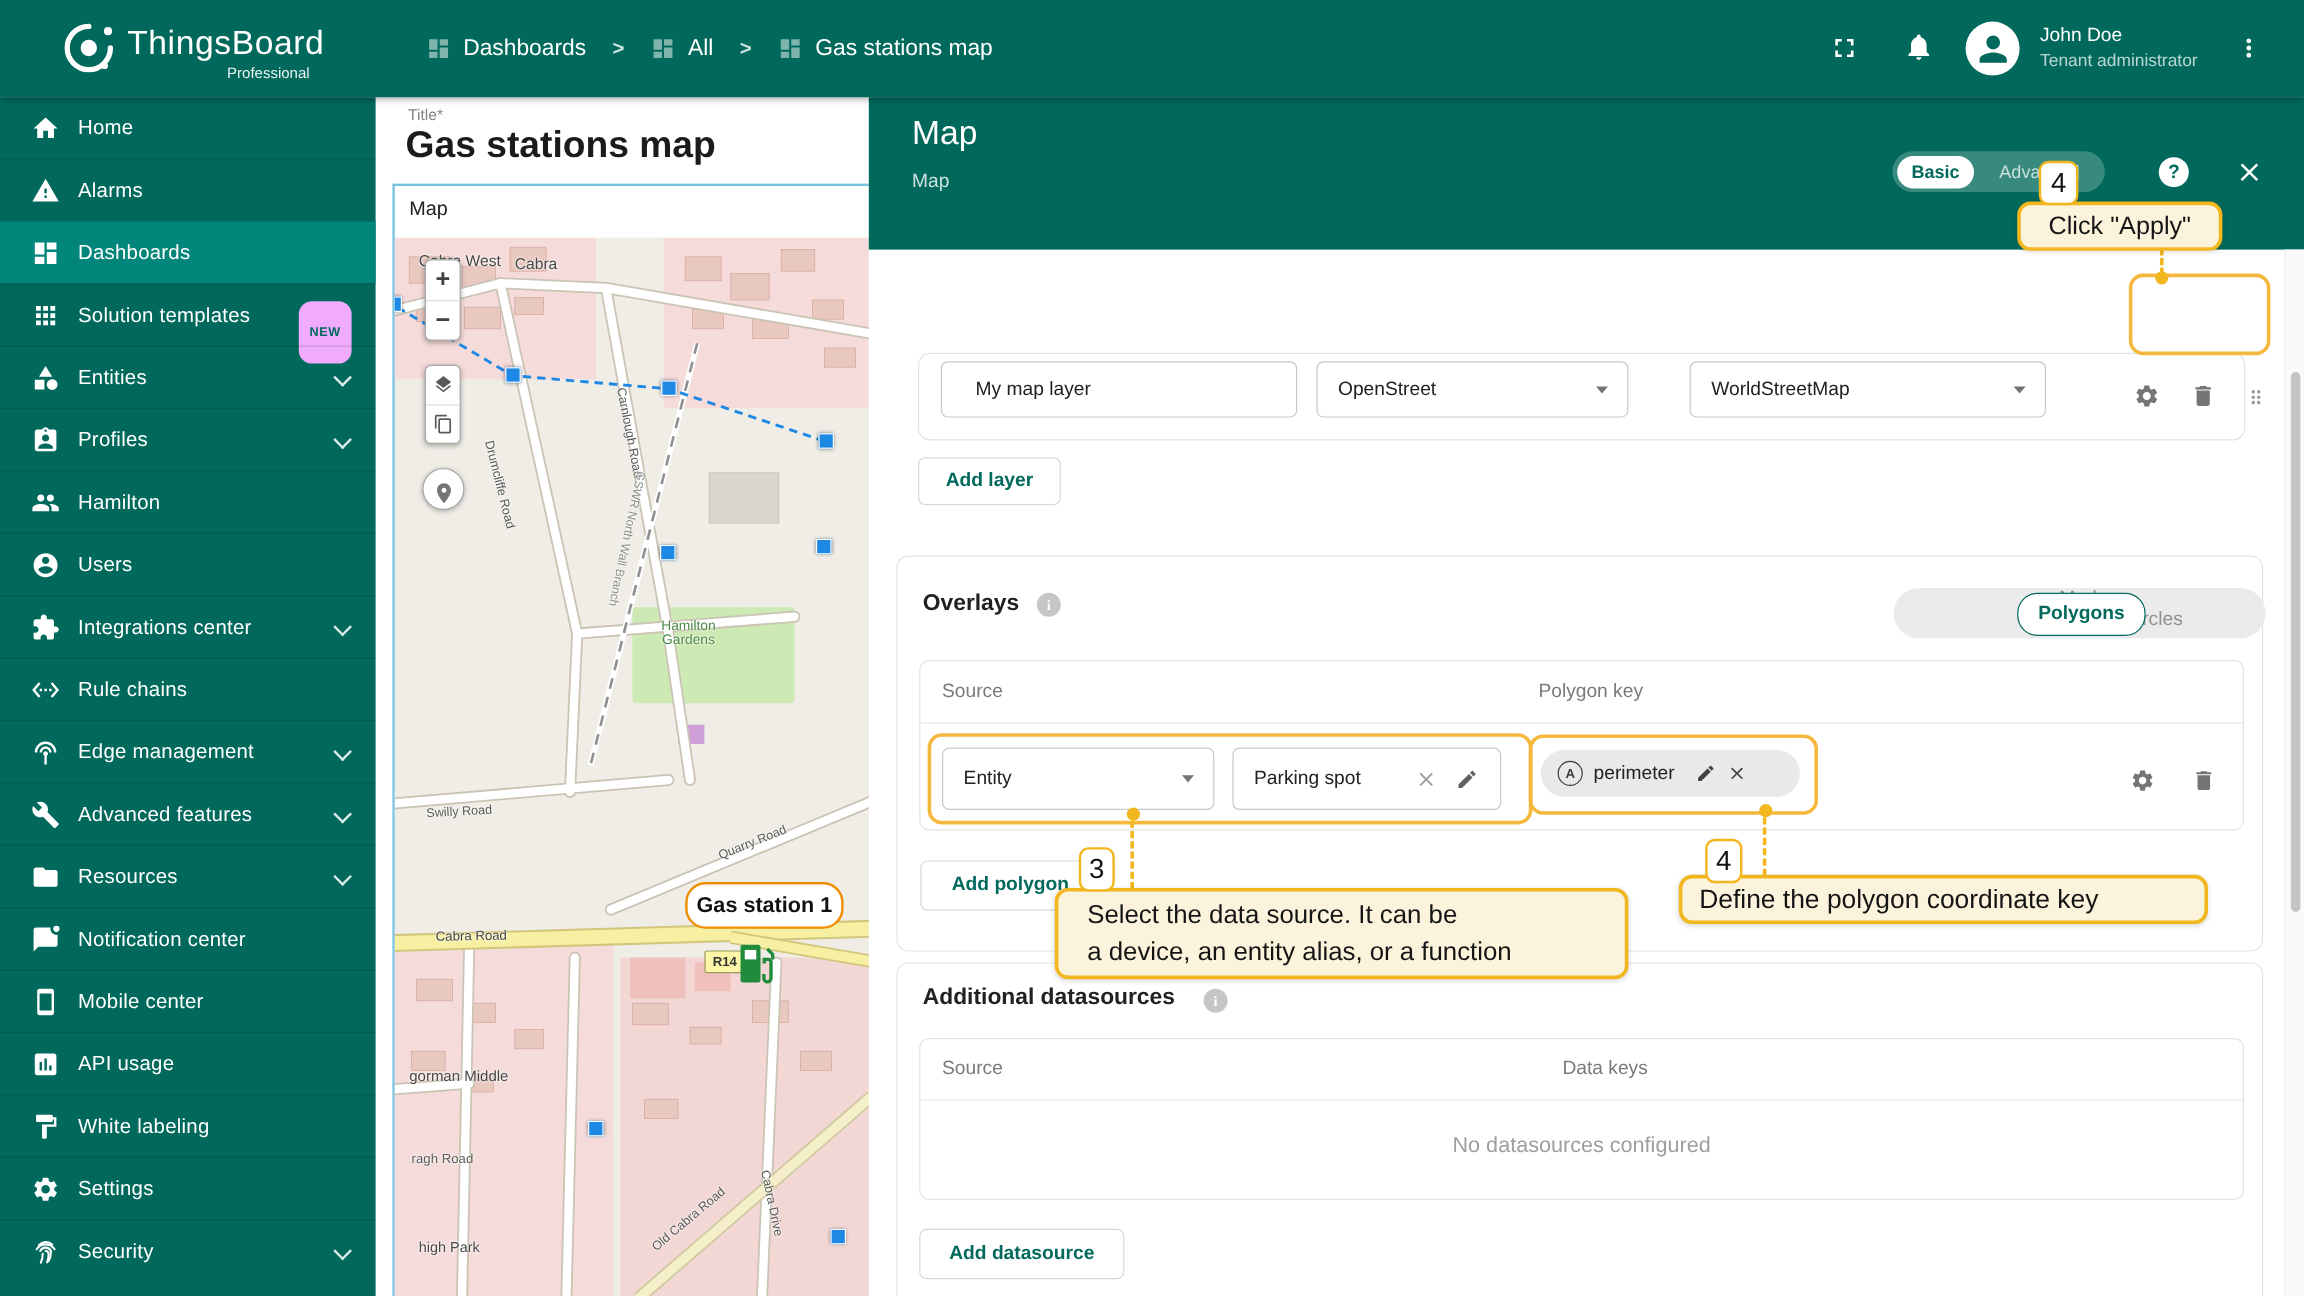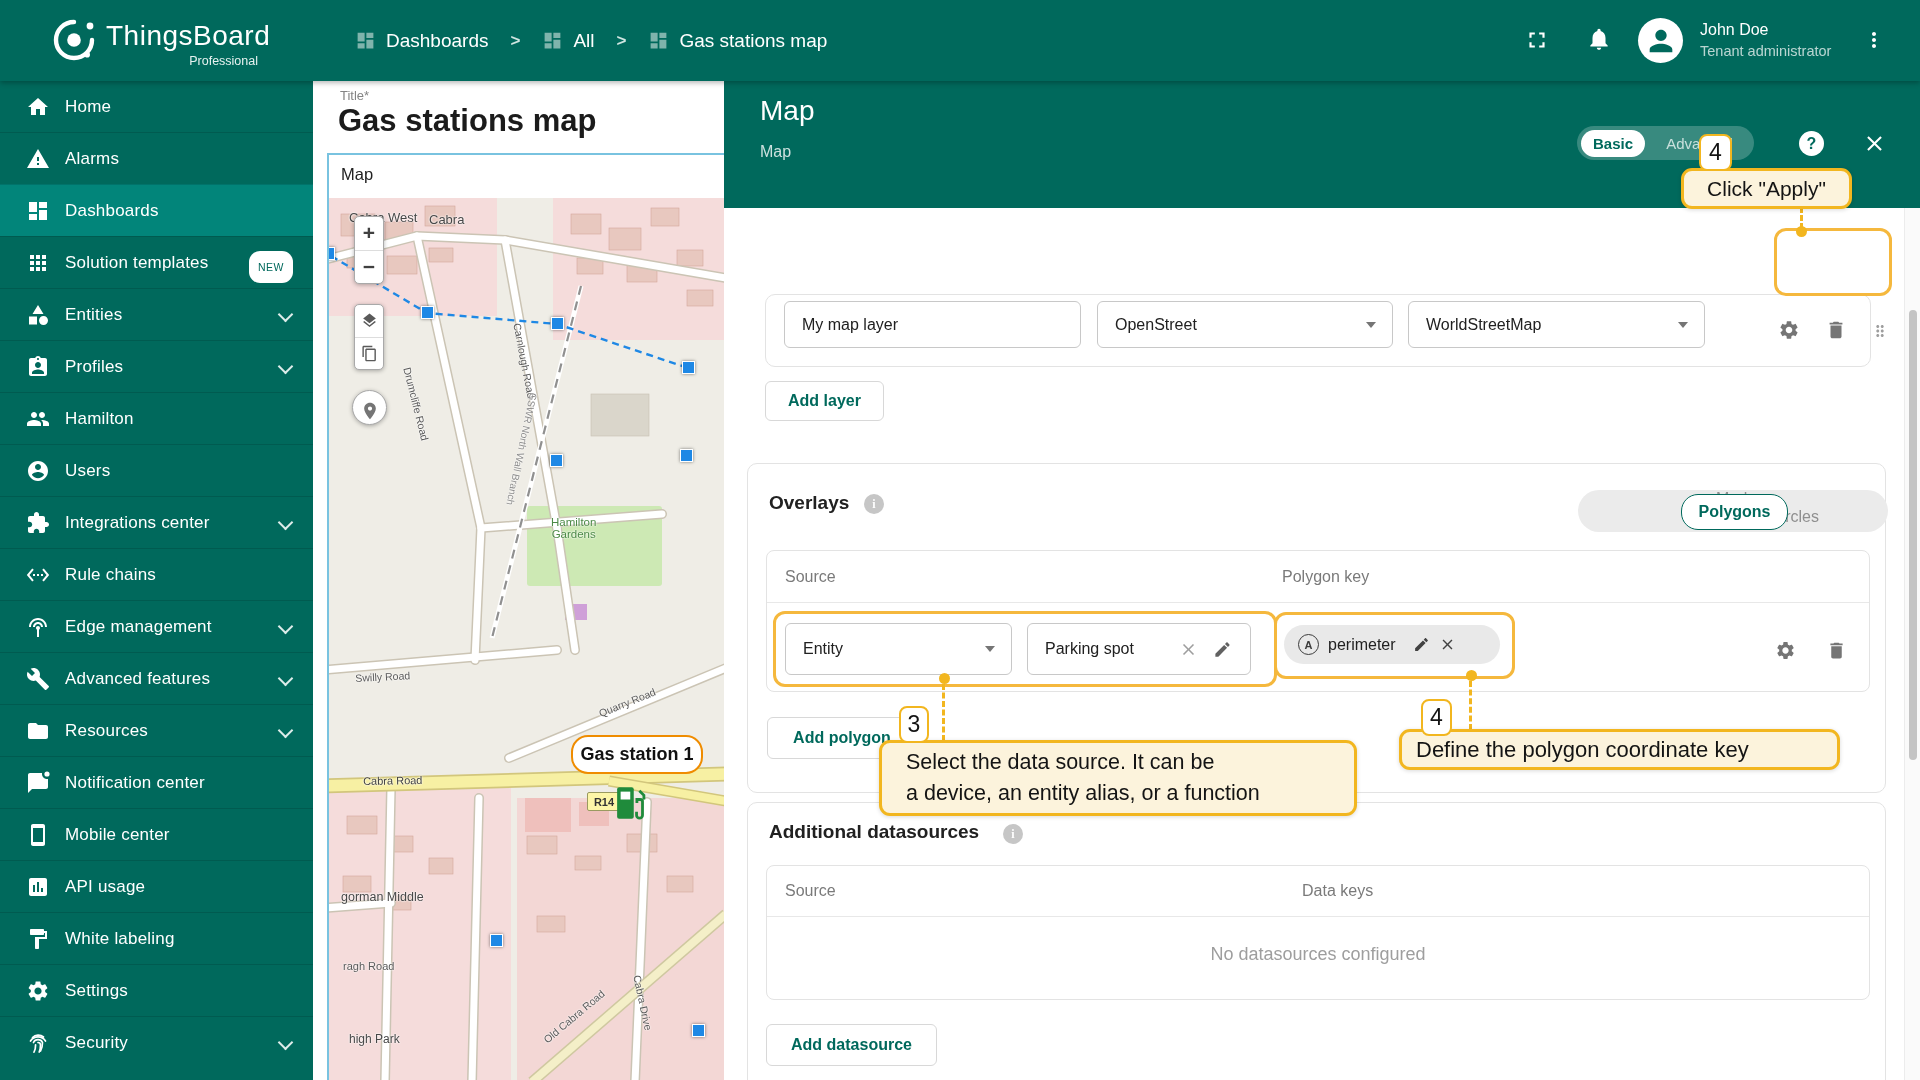--- a/index.html
+++ b/index.html
@@ -25,22 +25,22 @@
   .user-name{position:absolute;left:1700px;top:21px;font-size:16px;color:#fff;}
   .user-role{position:absolute;left:1700px;top:43px;font-size:14.5px;color:rgba(255,255,255,.72);}
 
   
   .sidebar{position:absolute;left:0;top:81px;width:313px;height:999px;background:#00695c;z-index:30;}
   .sb-item{position:relative;height:51px;display:flex;align-items:center;cursor:pointer;color:#fff;}
   .sb-item + .sb-item{border-top:1px solid rgba(0,0,0,.13);}
   .sb-item.sel{background:#02857a;}
   .sb-ic{width:24px;height:24px;margin-left:26px;color:#fff;flex:0 0 auto;}
   .sb-lbl{margin-left:15px;font-size:17px;font-weight:500;letter-spacing:.2px;}
-  .sb-badge{position:absolute;right:20px;top:14px;background:#ffffff;color:#00695c;font-size:10.5px;font-weight:400;
-    padding:10px 9px;border-radius:11px;letter-spacing:.5px;}
+  .sb-badge{position:absolute;right:20px;top:14px;background:#f0abfc;color:#00695c;font-size:10.5px;font-weight:700;
+    padding:20px 9px;border-radius:11px;letter-spacing:.5px;}
   .sb-chev{position:absolute;right:22px;top:20px;width:9px;height:9px;border-right:2px solid #dcecea;
     border-bottom:2px solid #dcecea;transform:rotate(45deg);}
 
   
   .mid{position:absolute;left:313px;top:81px;width:411px;height:999px;background:#fff;z-index:10;}
   .w-title-label{position:absolute;left:27px;top:7px;font-size:13px;color:#848484;}
   .w-title{position:absolute;left:25px;top:22px;font-size:31px;font-weight:700;color:#1b1b1b;}
   .widget{position:absolute;left:14px;top:72px;width:399px;height:927px;border:2px solid #79c3e0;background:#fff;}
   .widget-head{position:absolute;left:12px;top:10px;font-size:16.5px;font-weight:500;color:#212121;}
   .map{position:absolute;left:0px;top:43px;width:397px;height:884px;background:#efede6;overflow:hidden;}
@@ -525,24 +525,24 @@
       </div>
       <span class="help-ic">?</span>
       <span class="close-ic ic">
           <svg viewBox="0 0 24 24" fill="currentColor" aria-hidden="true">
             <path d="M19 6.41 17.59 5 12 10.59 6.41 5 5 6.41 10.59 12 5 17.59 6.41 19 12 13.41 17.59 19 19 17.59 13.41 12z"></path>
           </svg>
         </span>
     </div>
 
     <div class="card" style="left:41px;top:213px;width:1106px;height:73px;">
-      <div class="field" style="left:18px;top:6px;width:297px;height:47px;">
+      <div class="field" style="left:18px;top:6px;width:297px;height:47px;padding-left:11px;">
         <span class="txt">My map layer</span>
       </div>
-      <div class="field" style="left:331px;top:6px;width:296px;height:47px;">
+      <div class="field" style="left:331px;top:6px;width:260px;height:47px;">
         <span class="txt">OpenStreet</span>
         <span class="dd-arrow"></span>
       </div>
       <div class="field" style="left:642px;top:6px;width:297px;height:47px;">
         <span class="txt">WorldStreetMap</span>
         <span class="dd-arrow"></span>
       </div>
       <span class="gicon ic" style="left:1012px;top:24px;">
           <svg viewBox="0 0 24 24" fill="currentColor" aria-hidden="true">
             <path d="M19.14 12.94c.04-.3.06-.61.06-.94 0-.32-.02-.64-.07-.94l2.03-1.58c.18-.14.23-.41.12-.61l-1.92-3.32c-.12-.22-.37-.29-.59-.22l-2.39.96c-.5-.38-1.03-.7-1.62-.94l-.36-2.54c-.04-.24-.24-.41-.48-.41h-3.84c-.24 0-.43.17-.47.41l-.36 2.54c-.59.24-1.13.57-1.62.94l-2.39-.96c-.22-.08-.47 0-.59.22L2.74 8.87c-.12.21-.08.47.12.61l2.03 1.58c-.05.3-.09.63-.09.94s.02.64.07.94l-2.03 1.58c-.18.14-.23.41-.12.61l1.92 3.32c.12.22.37.29.59.22l2.39-.96c.5.38 1.03.7 1.62.94l.36 2.54c.05.24.24.41.48.41h3.84c.24 0 .44-.17.47-.41l.36-2.54c.59-.24 1.13-.56 1.62-.94l2.39.96c.22.08.47 0 .59-.22l1.92-3.32c.12-.22.07-.47-.12-.61l-2.01-1.58zM12 15.6c-1.98 0-3.6-1.62-3.6-3.6s1.62-3.6 3.6-3.6 3.6 1.62 3.6 3.6-1.62 3.6-3.6 3.6z"></path>

